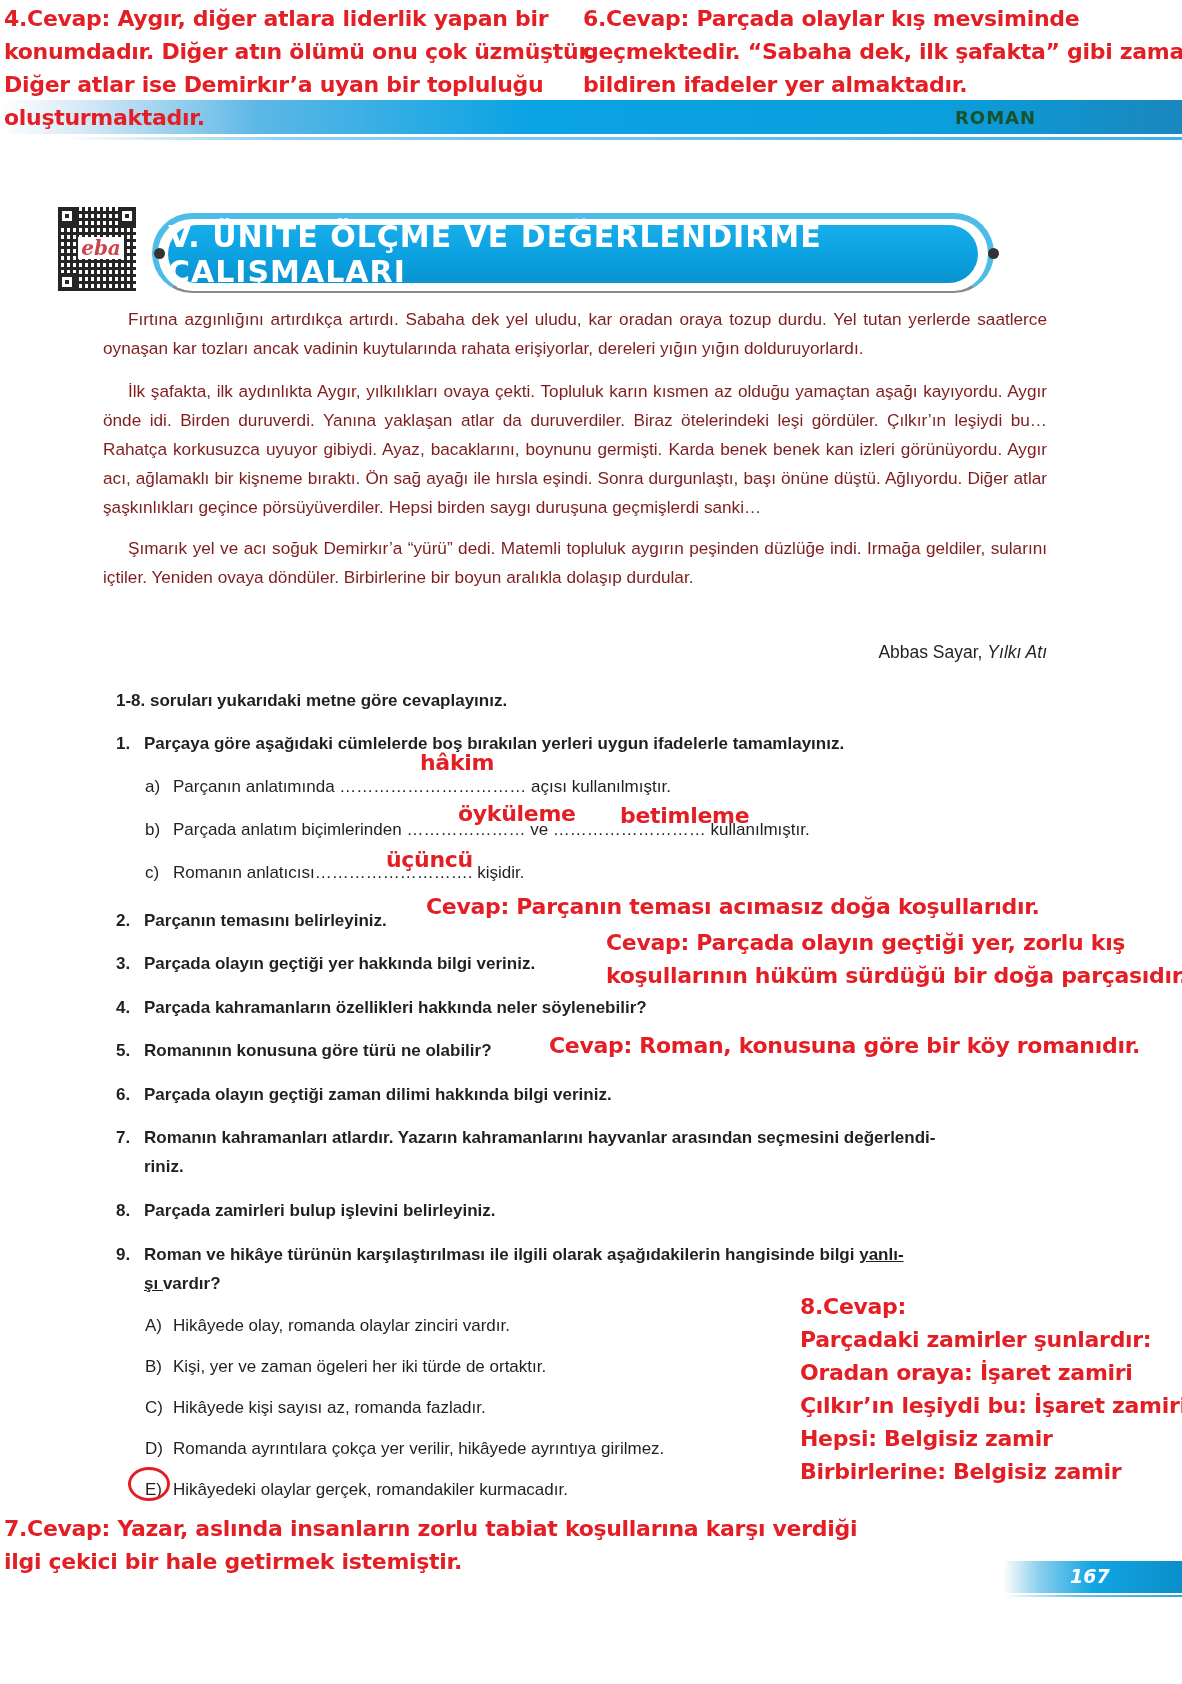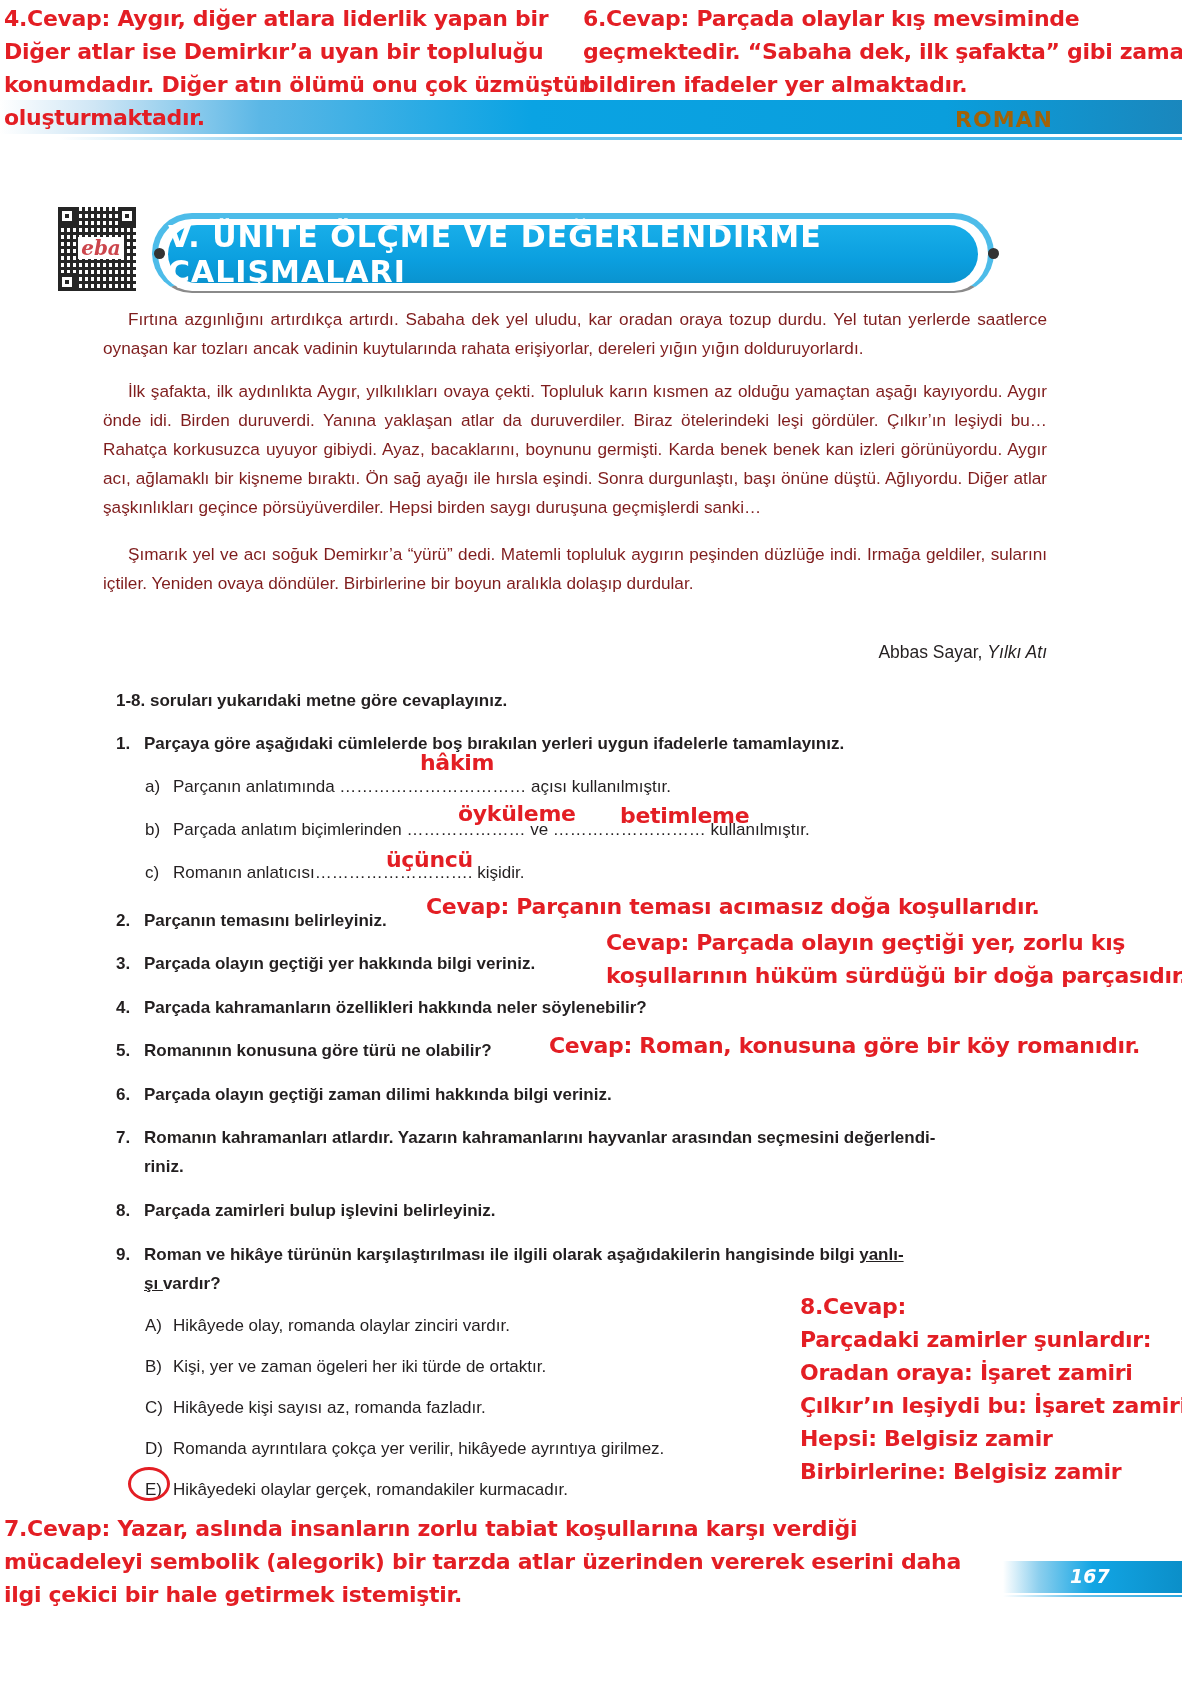--- a/index.html
+++ b/index.html
@@ -27,21 +27,21 @@
     .top-band {
       left: 0; top: 100px; width: 1182px; height: 34px;
       background: linear-gradient(90deg, #ffffff 0%, #cfe6f5 8%, #5bb7e6 22%, #0aa3e3 45%, #0a9edc 80%, #1a87bd 100%);
     }
     .top-band-line {
       left: 60px; top: 137px; width: 1122px; height: 3px;
       background: linear-gradient(90deg, #ffffff 0%, #8fd0f0 20%, #3bb1e6 100%);
     }
     .section-label {
       left: 955px; top: 107px;
-      color: #a16207; font-weight: bold; font-size: 22px; letter-spacing: 1px;
+      color: #14532d; font-weight: bold; font-size: 18px; letter-spacing: 1px;
       font-family: "DejaVu Sans", sans-serif;
     }
 
     
     .qr {
       left: 58px; top: 207px; width: 78px; height: 84px;
       background:
         repeating-linear-gradient(0deg, #000 0 3px, transparent 3px 7px),
         repeating-linear-gradient(90deg, #000 0 3px, #fff 3px 6px);
       opacity: 0.85;
@@ -99,22 +99,22 @@
   </style>
 </head>
 <body>
 
 <div class="abs top-band"></div>
 <div class="abs top-band-line"></div>
 <div class="abs section-label">ROMAN</div>
 
 <div class="ans" style="left:4px; top:2px;">
   <span class="line">4.Cevap: Aygır, diğer atlara liderlik yapan bir</span>
+  <span class="line">konumdadır. Diğer atın ölümü onu çok üzmüştür.</span>
   <span class="line">Diğer atlar ise Demirkır’a uyan bir topluluğu</span>
-  <span class="line">konumdadır. Diğer atın ölümü onu çok üzmüştür.</span>
   <span class="line">oluşturmaktadır.</span>
 </div>
 <div class="ans" style="left:583px; top:2px;">
   <span class="line">6.Cevap: Parçada olaylar kış mevsiminde</span>
   <span class="line">geçmektedir. “Sabaha dek, ilk şafakta” gibi zaman</span>
   <span class="line">bildiren ifadeler yer almaktadır.</span>
 </div>
 
 <div class="abs qr">
   <div class="finder" style="left:0;top:0;"></div>
@@ -125,21 +125,21 @@
 <div class="abs title-arc"></div>
 <div class="abs dot" style="left:154px; top:248px;"></div>
 <div class="abs dot" style="left:988px; top:248px;"></div>
 <div class="abs title-pill">
   <span class="title-text">V. ÜNİTE ÖLÇME VE DEĞERLENDİRME ÇALIŞMALARI</span>
 </div>
 
 <div class="abs passage" style="top:305px;">
   <p>Fırtına azgınlığını artırdıkça artırdı. Sabaha dek yel uludu, kar oradan oraya tozup durdu. Yel tutan yerlerde saatlerce oynaşan kar tozları ancak vadinin kuytularında rahata erişiyorlar, dereleri yığın yığın dolduruyorlardı.</p>
   <p style="margin-top:14px;">İlk şafakta, ilk aydınlıkta Aygır, yılkılıkları ovaya çekti. Topluluk karın kısmen az olduğu yamaçtan aşağı kayıyordu. Aygır önde idi. Birden duruverdi. Yanına yaklaşan atlar da duruverdiler. Biraz ötelerindeki leşi gördüler. Çılkır’ın leşiydi bu… Rahatça korkusuzca uyuyor gibiydi. Ayaz, bacaklarını, boynunu germişti. Karda benek benek kan izleri görünüyordu. Aygır acı, ağlamaklı bir kişneme bıraktı. Ön sağ ayağı ile hırsla eşindi. Sonra durgunlaştı, başı önüne düştü. Ağlıyordu. Diğer atlar şaşkınlıkları geçince pörsüyüverdiler. Hepsi birden saygı duruşuna geçmişlerdi sanki…</p>
-  <p style="margin-top:18px;">Şımarık yel ve acı soğuk Demirkır’a “yürü” dedi. Matemli topluluk aygırın peşinden düzlüğe indi. Irmağa geldiler, sularını içtiler. Yeniden ovaya döndüler. Birbirlerine bir boyun aralıkla dolaşıp durdular.</p>
+  <p style="margin-top:12px;">Şımarık yel ve acı soğuk Demirkır’a “yürü” dedi. Matemli topluluk aygırın peşinden düzlüğe indi. Irmağa geldiler, sularını içtiler. Yeniden ovaya döndüler. Birbirlerine bir boyun aralıkla dolaşıp durdular.</p>
 </div>
 <div class="abs citation">
   <span>Abbas Sayar, </span><i>Yılkı Atı</i>
 </div>
 
 <div class="q" style="left:116px; top:686px;">1-8. soruları yukarıdaki metne göre cevaplayınız.</div>
 
 <div class="q" style="left:116px; top:729px;">
   <span class="num">1.</span><span>Parçaya göre aşağıdaki cümlelerde boş bırakılan yerleri uygun ifadelerle tamamlayınız.</span>
 </div>
@@ -220,19 +220,18 @@
   <span class="line">8.Cevap:</span>
   <span class="line">Parçadaki zamirler şunlardır:</span>
   <span class="line">Oradan oraya: İşaret zamiri</span>
   <span class="line">Çılkır’ın leşiydi bu: İşaret zamiri</span>
   <span class="line">Hepsi: Belgisiz zamir</span>
   <span class="line">Birbirlerine: Belgisiz zamir</span>
 </div>
 
 <div class="ans" style="left:4px; top:1512px;">
   <span class="line">7.Cevap: Yazar, aslında insanların zorlu tabiat koşullarına karşı verdiği</span>
-  <span class="line">mücadeleyi sembolik (alegorik) bir tarzda atlar üzerinden vererek eserini daha</span>
   <span class="line">ilgi çekici bir hale getirmek istemiştir.</span>
 </div>
 
 <div class="abs page-band"></div>
 <div class="abs page-band-line"></div>
 <div class="abs page-num">167</div>
 
 </body></html>

